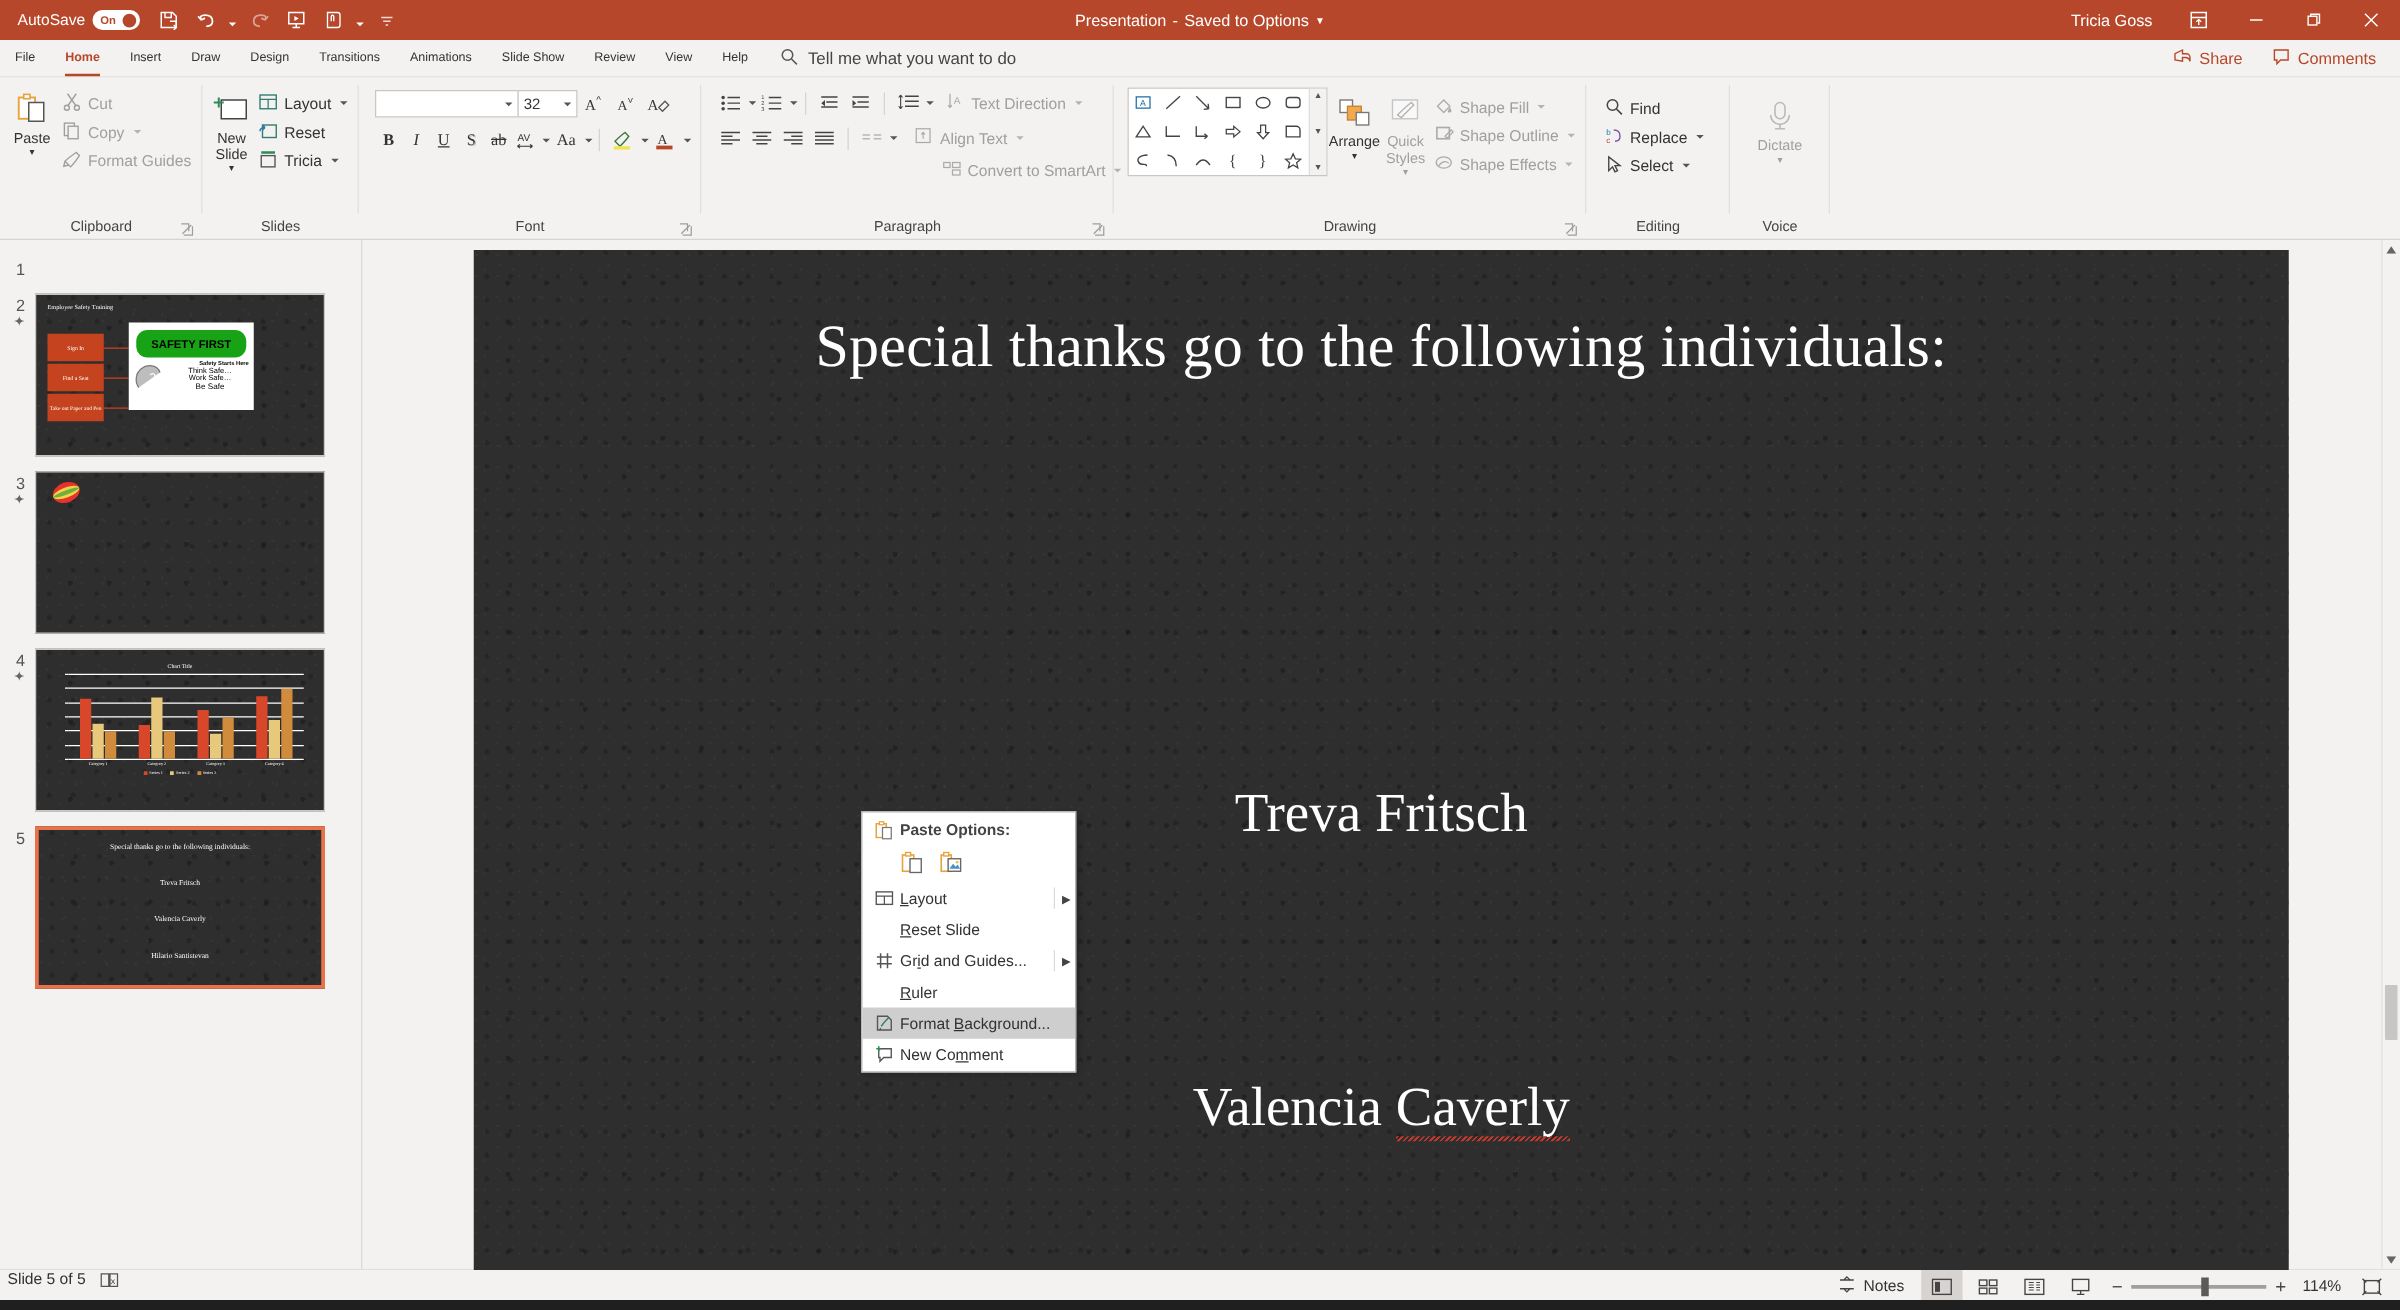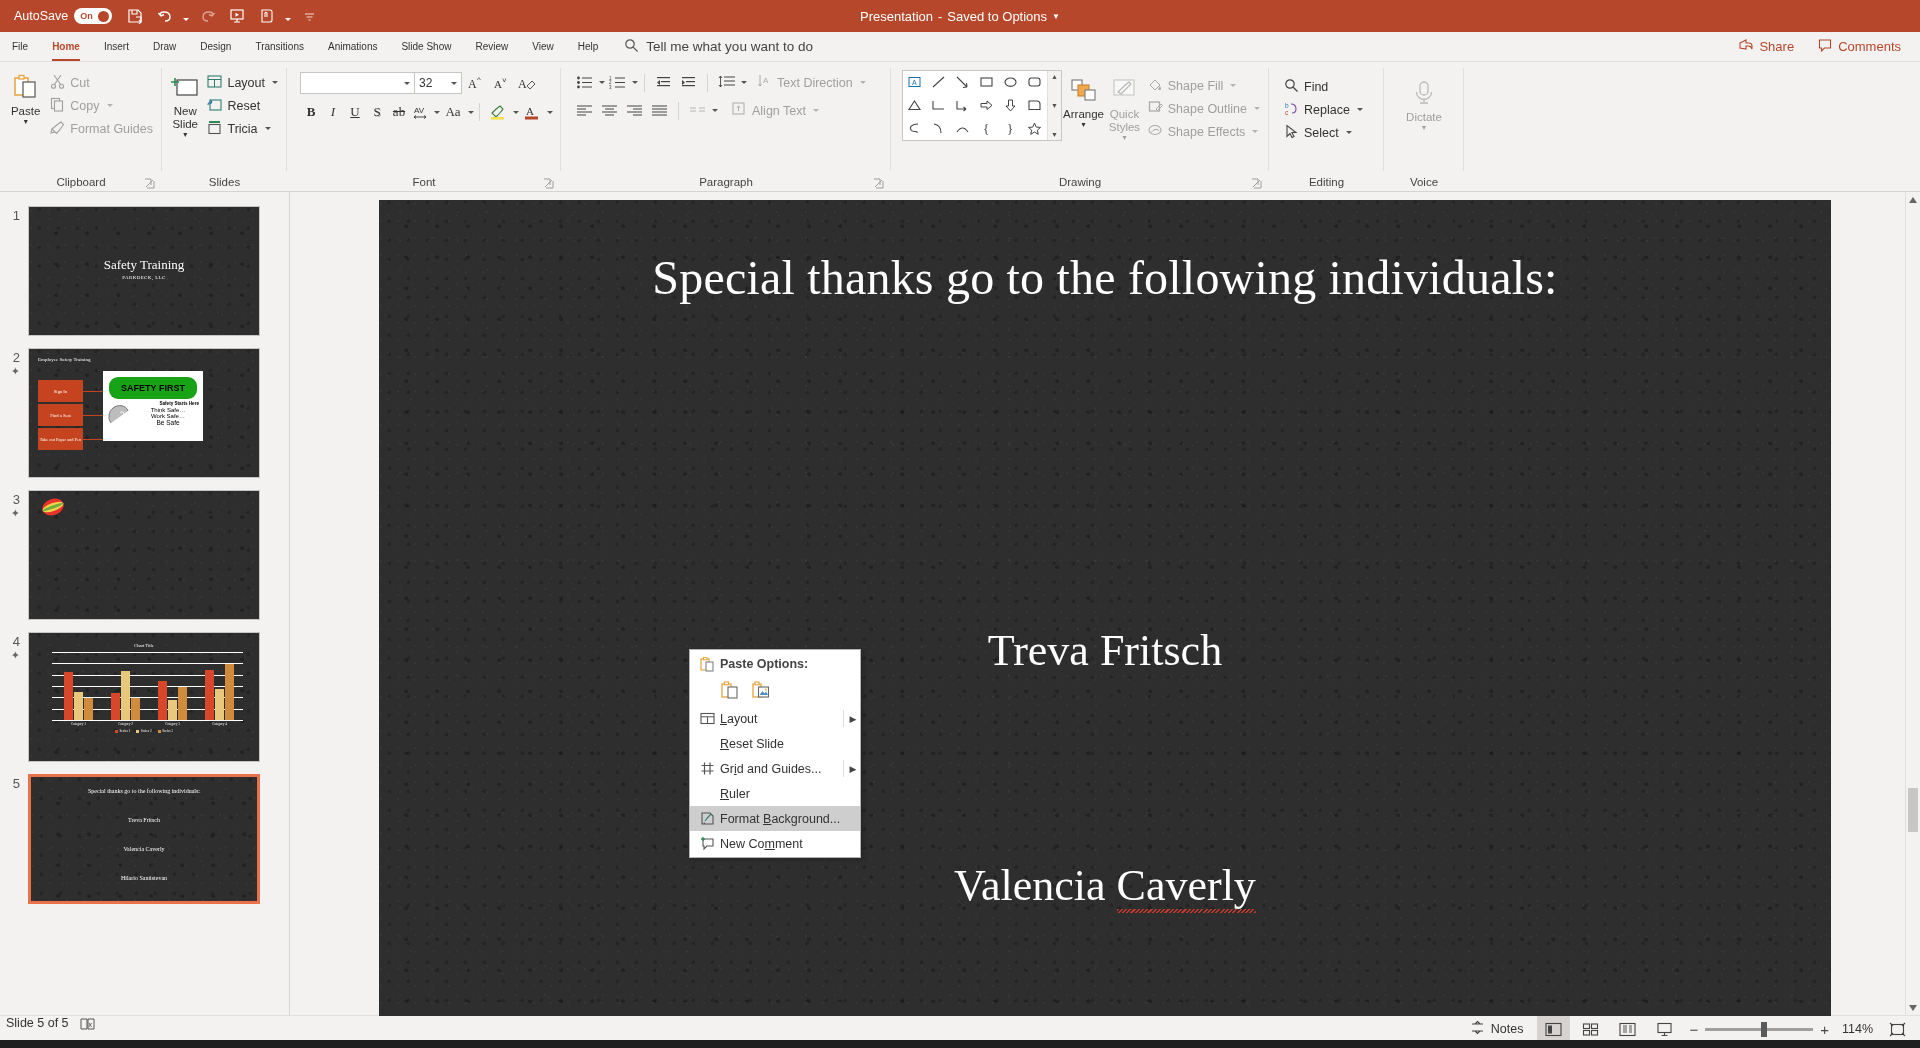--- a/index.html
+++ b/index.html
@@ -253,20 +253,46 @@
     </span>
   </div>
 
   <div class="title-center">
     <span>Presentation</span>
     <span>-</span>
     <span class="cdn">Saved to Options</span>
     <span class="cdn" style="font-size:8px;">▼</span>
   </div>
 
+  <div class="title-right">
+    <span class="user">Tricia Goss</span>
+    <span class="winbtn">
+      <svg width="16" height="16" viewBox="0 0 16 16">
+          <rect x="2" y="2" width="12" height="12" fill="none" stroke="#fff" stroke-width="1.2"></rect>
+          <path d="M2 6h12" stroke="#fff" stroke-width="1.2"></path>
+          <path d="M8 12V8m0-.5l-2 2m2-2l2 2" stroke="#fff" stroke-width="1.1" fill="none"></path>
+        </svg>
+    </span>
+    <span class="winbtn">
+      <svg width="12" height="12" viewBox="0 0 12 12">
+          <path d="M1 6h10" stroke="#fff" stroke-width="1.1"></path>
+        </svg>
+    </span>
+    <span class="winbtn">
+      <svg width="12" height="12" viewBox="0 0 12 12">
+          <rect x="1.5" y="3" width="7" height="7" fill="none" stroke="#fff" stroke-width="1.1"></rect>
+          <path d="M3.6 3V1.4h7V8.4H9" fill="none" stroke="#fff" stroke-width="1.1"></path>
+        </svg>
+    </span>
+    <span class="winbtn close">
+      <svg width="12" height="12" viewBox="0 0 12 12">
+          <path d="M1 1l10 10M11 1L1 11" stroke="#fff" stroke-width="1.2"></path>
+        </svg>
+    </span>
+  </div>
 </div>
 
 <div class="tabbar">
   <div class="tab">
       <span>File</span>
     </div>
   <div class="tab active">
       <span>Home</span>
     </div>
   <div class="tab">
@@ -581,20 +607,31 @@
         <span style="width:10px;"></span>
         <span class="small-btn dis">
           <span><svg width="15" height="15" viewBox="0 0 15 15" opacity=".45">
                 <rect x="1" y="1" width="11" height="11" fill="none" stroke="#555" stroke-width="1"></rect>
                 <path d="M6.5 9V4M5 5.5l1.5-1.5L8 5.5" stroke="#555" stroke-width="1" fill="none"></path>
               </svg></span>
           <span>Align Text</span>
           <span class="caretdown dis"></span>
         </span>
       </div>
+      <div class="row" style="padding-top:3px;padding-left:182px;">
+        <span class="small-btn dis" style="margin-left:-182px;padding-left:182px;">
+          <span><svg width="15" height="15" viewBox="0 0 15 15" opacity=".45">
+                <rect x="1" y="2" width="5" height="4" fill="none" stroke="#555" stroke-width="1"></rect>
+                <rect x="8" y="2" width="6" height="4" fill="none" stroke="#555" stroke-width="1"></rect>
+                <rect x="8" y="8" width="6" height="4" fill="none" stroke="#555" stroke-width="1"></rect>
+              </svg></span>
+          <span>Convert to SmartArt</span>
+          <span class="caretdown dis"></span>
+        </span>
+      </div>
     </div>
     <div class="group-title">
       <span>Paragraph</span>
       <span class="grp-launcher">
         <svg width="11" height="11" viewBox="0 0 11 11">
             <path d="M1 1h6v6" fill="none" stroke="#666" stroke-width="1"></path>
             <path d="M2 9l7-7" stroke="#666" stroke-width="1"></path>
             <path d="M10 3v7H3" fill="none" stroke="#666" stroke-width="1"></path>
           </svg>
       </span>
@@ -814,24 +851,20 @@
     </div>
   </div>
 </div>
 
 <div class="main">
 
   <div class="thumbs">
 
     <div class="thumb-row">
       <div class="thumb-num"><span>1</span></div>
-      <div class="thumb slide-bg">
-        <div class="thumb-title" style="top:50px;font-size:13px;">Safety Training</div>
-        <div class="thumb-title" style="top:68px;font-size:5px;letter-spacing:.4px;">PARKDECK, LLC</div>
-      </div>
     </div>
 
     <div class="thumb-row">
       <div class="thumb-num">
         <span>2</span>
         <span class="star">✦</span>
       </div>
       <div class="thumb slide-bg">
         <div style="position:absolute;left:9px;top:8px;width:58px;color:#fff;font-size:5px;font-family:'Liberation Serif',serif;line-height:1.3;">Employee Safety Training</div>
         <div style="position:absolute;left:9px;top:31px;width:45px;height:22px;background:#c5441f;color:#fff;font-size:4.6px;display:flex;align-items:center;justify-content:center;font-family:'Liberation Serif',serif;">Sign In</div>

